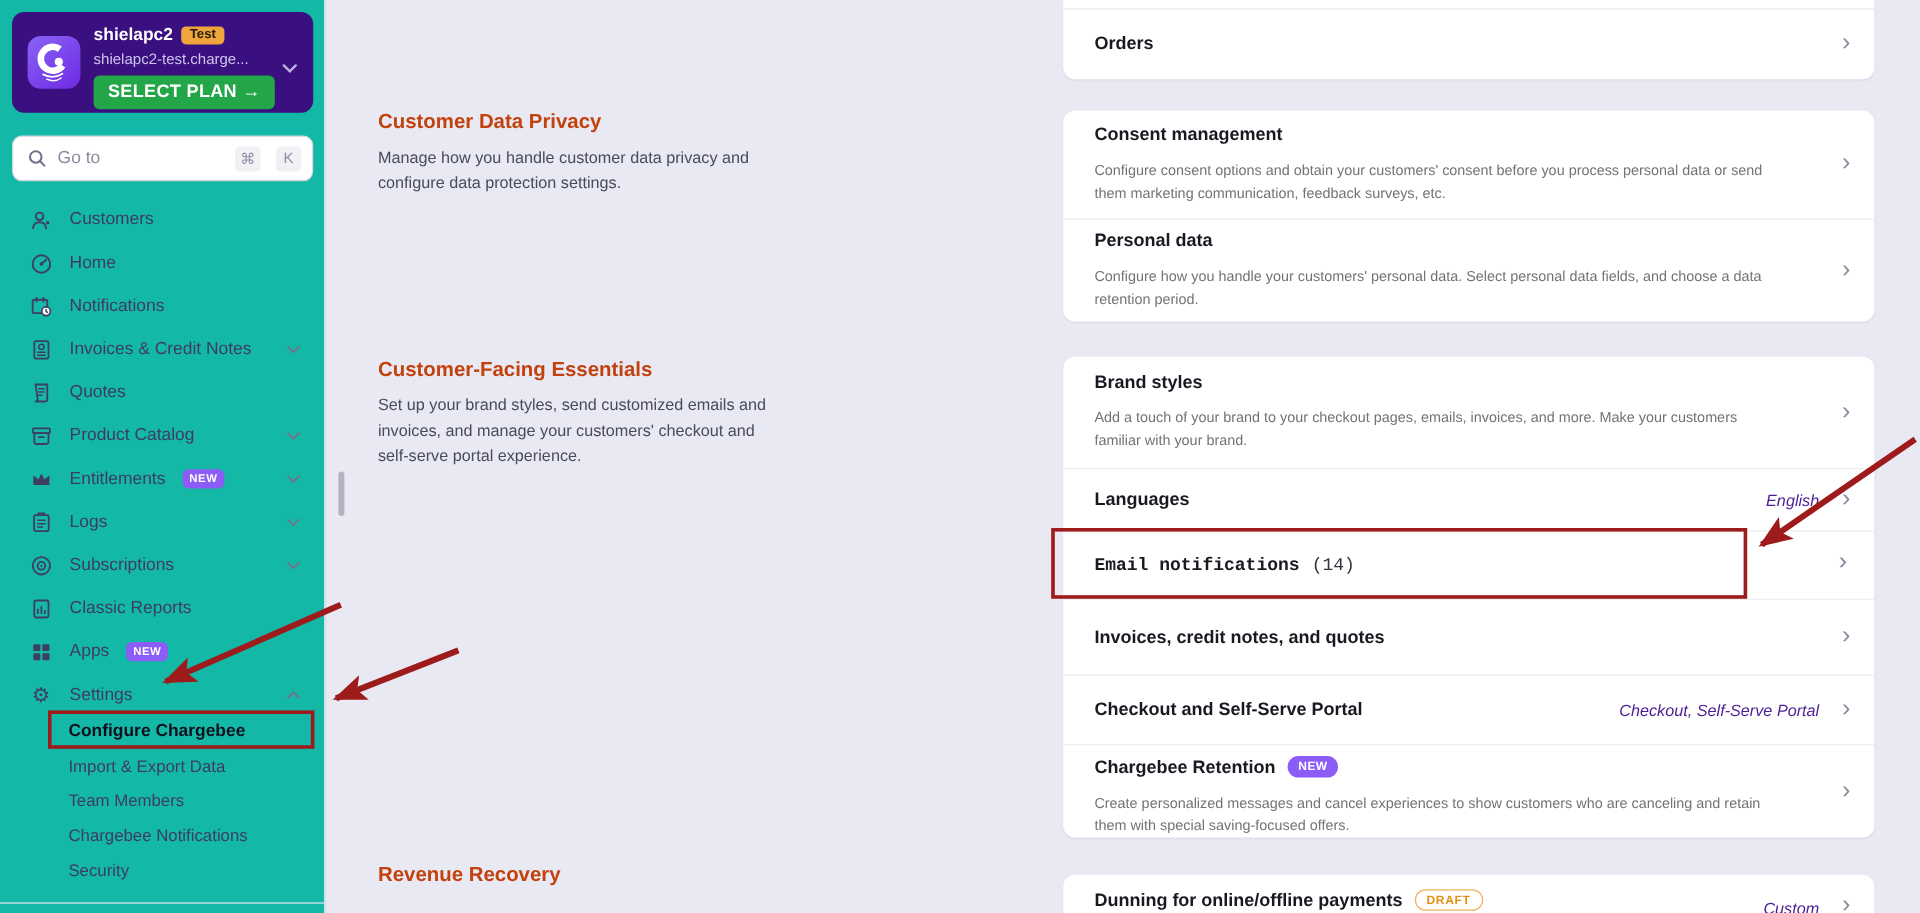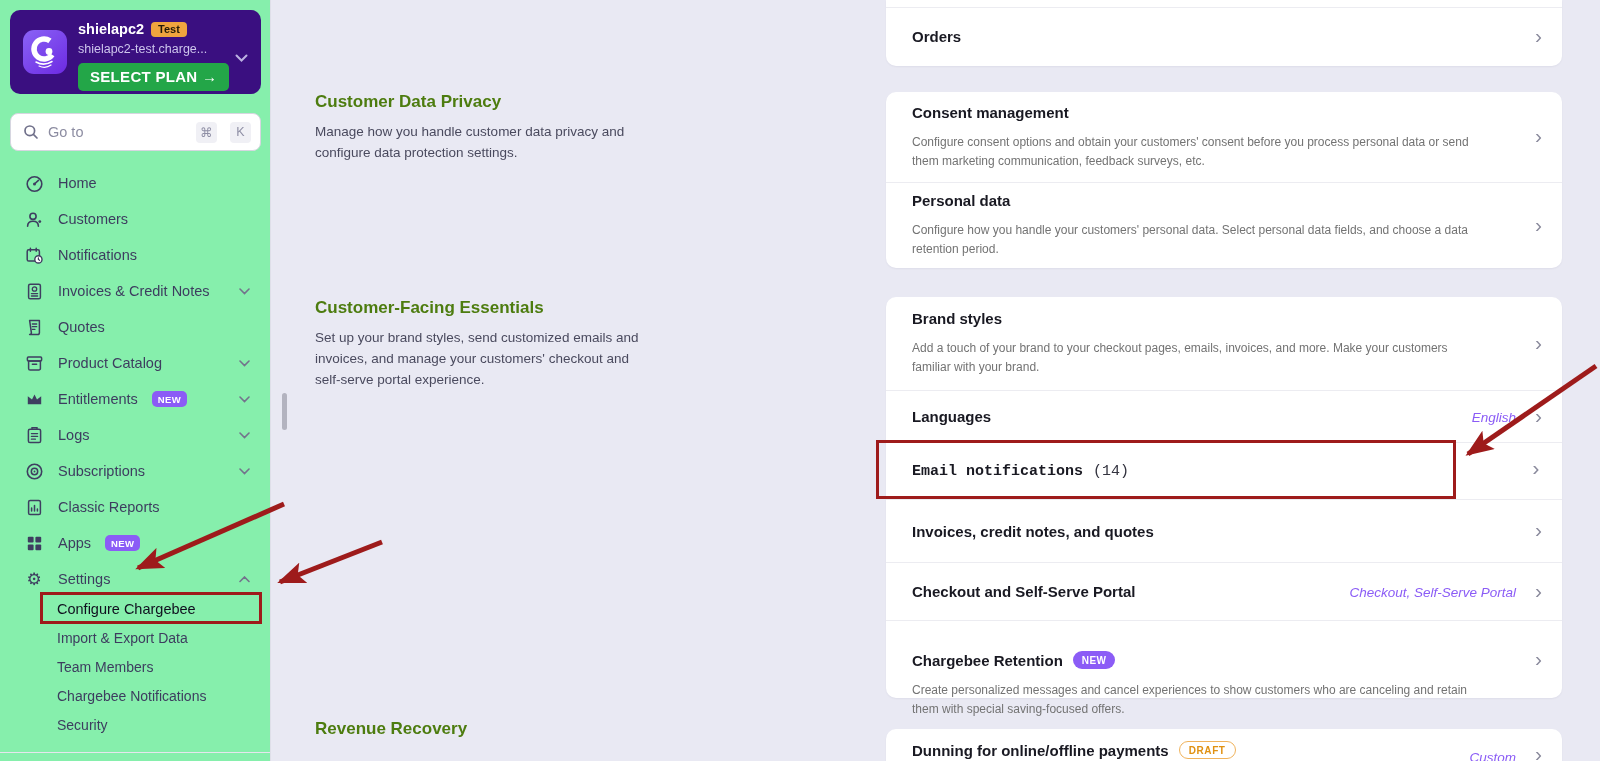--- a/index.html
+++ b/index.html
@@ -1,20 +1,20 @@
 <!DOCTYPE html>
 <html><head>
 <meta charset="utf-8">
 <style>
   * { margin:0; padding:0; box-sizing:border-box; }
   html,body { width:1600px; height:761px; overflow:hidden; }
   body { font-family:"Liberation Sans","DejaVu Sans",sans-serif; background:#E9E9F3; position:relative; }
 
   
-  .sidebar { position:absolute; left:0; top:0; width:271px; height:761px; background:#86efac; border-right:1px solid #DFDFE9; z-index:10; }
+  .sidebar { position:absolute; left:0; top:0; width:271px; height:761px; background:#14b8a6; border-right:1px solid #DFDFE9; z-index:10; }
 
   .account { position:absolute; left:10px; top:10px; width:251px; height:84px; border-radius:10px; background:#3A0F80; cursor:pointer; }
   .logo-tile { position:absolute; left:13px; top:20px; width:44px; height:44px; border-radius:11px; background:linear-gradient(140deg,#8A63F6,#6D2AE2); display:flex; align-items:center; justify-content:center; }
   .acc-name-row { position:absolute; left:68px; top:11px; display:flex; align-items:center; gap:7px; }
   .acc-name { color:#FFFFFF; font-size:14.5px; font-weight:700; }
   .test-badge { background:#F0A43E; color:#241B07; font-size:11px; font-weight:700; border-radius:4px; padding:1px 7px 2px; }
   .acc-domain { position:absolute; left:68px; top:32px; color:#CDC5EC; font-size:12.5px; }
   .acc-chev { position:absolute; right:13px; top:38px; }
   .select-plan { position:absolute; left:68px; top:53px; background:#23A648; color:#fff; font-size:15px; font-weight:700; letter-spacing:.3px; padding:5px 12px 6px; border-radius:5px; border:none; cursor:pointer; }
 
@@ -25,56 +25,56 @@
 
   .nav { position:absolute; top:165px; left:0; right:0; }
   .nav-item { height:36px; display:flex; align-items:center; padding:0 20px 0 24px; gap:14px; font-size:14.5px; color:#3D3D5F; cursor:pointer; }
   .nav-icon { width:20px; height:20px; display:flex; align-items:center; justify-content:center; color:#3E3E60; flex:0 0 auto; }
   .nav-chev { margin-left:auto; color:#73738C; display:flex; }
   .new-badge { background:#8B5CF6; color:#fff; font-size:9.5px; font-weight:700; letter-spacing:.4px; padding:2.5px 6px; border-radius:5px; }
   .gear-glyph { font-size:17px; line-height:1; }
 
   .subnav { position:absolute; top:595px; left:0; right:0; }
   .sub-item { height:29px; line-height:29px; padding-left:57px; font-size:14px; color:#3D3D5F; cursor:pointer; }
-  .sub-item.active { font-weight:400; color:#0F0F1E; font-size:14.5px; }
+  .sub-item.active { font-weight:700; color:#0F0F1E; font-size:14.5px; }
   .sidebar-divider { position:absolute; top:752px; left:0; right:0; border-top:1px solid #E6E6EE; }
 
   
   .main { position:absolute; left:272px; top:0; right:0; bottom:0; background:#E9E9F3; }
   .scroll-thumb { position:absolute; left:10px; top:393px; width:5px; height:37px; background:#B3B3BF; border-radius:3px; }
 
-  .sec-title { position:absolute; font-size:17px; font-weight:700; color:#4d7c0f; }
+  .sec-title { position:absolute; font-size:17px; font-weight:700; color:#c2410c; }
   .sec-desc { position:absolute; font-size:13.5px; line-height:21px; color:#4A4A5E; max-width:332px; }
 
   .card { position:absolute; left:614px; width:676px; background:#fff; border-radius:10px; box-shadow:0 1px 2px rgba(25,25,50,.05); }
   .row { position:relative; padding:0 56px 0 26px; display:flex; flex-direction:column; justify-content:center; cursor:pointer; }
   .row + .row { border-top:1px solid #ECECF1; }
   .row-title { font-size:15px; font-weight:600; color:#191922; display:flex; align-items:center; gap:10px; }
   .row-count { font-weight:400; color:#33333F; }
   .row-desc { font-size:12px; line-height:19px; color:#737373; margin-top:12px; max-width:565px; }
   .chev-right { position:absolute; right:20px; top:50%; transform:translateY(-55%); color:#8A8A9C; font-size:21px; }
-  .row-value { position:absolute; right:46px; top:50%; transform:translateY(-50%); font-style:italic; font-size:13.5px; color:#8b5cf6; white-space:nowrap; }
+  .row-value { position:absolute; right:46px; top:50%; transform:translateY(-50%); font-style:italic; font-size:13.5px; color:#4c1d95; white-space:nowrap; }
   .pill-new { background:#8B5CF6; color:#fff; font-size:10px; font-weight:700; letter-spacing:.4px; padding:3.5px 9px; border-radius:10px; }
   .pill-draft { border:1.5px solid #F0B35C; color:#E09112; font-size:10px; font-weight:700; letter-spacing:.6px; padding:2.5px 9px; border-radius:10px; background:#fff; }
 
   #card-orders { top:0; height:66px; border-radius:0 0 10px 10px; }
   .cardA-strip { height:8px; border-bottom:1px solid #ECECF1; }
   #row-orders { height:57px; }
 
   #card-privacy { top:92px; }
   #row-consent { height:90px; }
   #row-personal { height:86px; }
 
   #card-essentials { top:297px; }
   #row-brand { height:93px; }
   #row-languages { height:52px; }
   #row-email { height:57px;font-family:Liberation Mono, monospace; }
   #row-invoices { height:63px; }
   #row-checkout { height:58px; }
-  #row-retention { height:78px; justify-content:space-between; padding-top:30px; }
+  #row-retention { height:78px; justify-content:flex-end; padding-top:30px; }
 
   #card-dunning { top:729px; height:60px; border-radius:10px 10px 0 0; }
   #row-dunning { height:60px; justify-content:flex-start; padding-top:12px; }
   #row-dunning .row-value { top:21px; transform:none; }
   #row-dunning .chev-right { top:13px; transform:none; }
 
   
   .red-box { position:absolute; border:3px solid #9E1B1B; z-index:40; pointer-events:none; }
   #red-box-configure { left:40px; top:592px; width:222px; height:32px; }
   #red-box-email { left:876px; top:440px; width:580px; height:59px; }
@@ -117,37 +117,37 @@
     <span class="search-ph">Go to</span>
     <span class="keycap">⌘</span>
     <span class="keycap">K</span>
   </div>
 
   <div class="nav">
 
     <div class="nav-item">
       <span class="nav-icon">
         <svg width="19" height="19" viewBox="0 0 19 19">
+            <circle cx="8" cy="6.3" r="3.1" stroke="currentColor" stroke-width="1.6" fill="none"></circle>
+            <path d="M2.6 16.3 c0-3.4 2.4-5.1 5.4-5.1 s5.4 1.7 5.4 5.1" stroke="currentColor" stroke-width="1.6" fill="none" stroke-linecap="round"></path>
+            <circle cx="14.8" cy="11.6" r="1.4" fill="currentColor"></circle>
+          </svg>
+      </span>
+      <span>Customers</span>
+    </div>
+
+    <div class="nav-item">
+      <span class="nav-icon">
+        <svg width="19" height="19" viewBox="0 0 19 19">
             <circle cx="9.5" cy="10" r="7.3" stroke="currentColor" stroke-width="1.6" fill="none"></circle>
             <path d="M9.5 10 L13.4 6.4" stroke="currentColor" stroke-width="1.6" stroke-linecap="round"></path>
             <circle cx="9.5" cy="10" r="1.5" fill="currentColor"></circle>
           </svg>
       </span>
       <span>Home</span>
-    </div>
-
-    <div class="nav-item">
-      <span class="nav-icon">
-        <svg width="19" height="19" viewBox="0 0 19 19">
-            <circle cx="8" cy="6.3" r="3.1" stroke="currentColor" stroke-width="1.6" fill="none"></circle>
-            <path d="M2.6 16.3 c0-3.4 2.4-5.1 5.4-5.1 s5.4 1.7 5.4 5.1" stroke="currentColor" stroke-width="1.6" fill="none" stroke-linecap="round"></path>
-            <circle cx="14.8" cy="11.6" r="1.4" fill="currentColor"></circle>
-          </svg>
-      </span>
-      <span>Customers</span>
     </div>
 
     <div class="nav-item">
       <span class="nav-icon">
         <svg width="19" height="19" viewBox="0 0 19 19">
             <rect x="2.2" y="3.8" width="12.2" height="11.2" rx="1.6" stroke="currentColor" stroke-width="1.5" fill="none"></rect>
             <path d="M5.4 2.2 v3 M11.2 2.2 v3" stroke="currentColor" stroke-width="1.5" stroke-linecap="round"></path>
             <circle cx="13.4" cy="13.4" r="3.6" fill="#fff" stroke="currentColor" stroke-width="1.4"></circle>
             <path d="M13.4 11.8 v1.7 l1.2 .8" stroke="currentColor" stroke-width="1.2" fill="none" stroke-linecap="round"></path>
           </svg>

